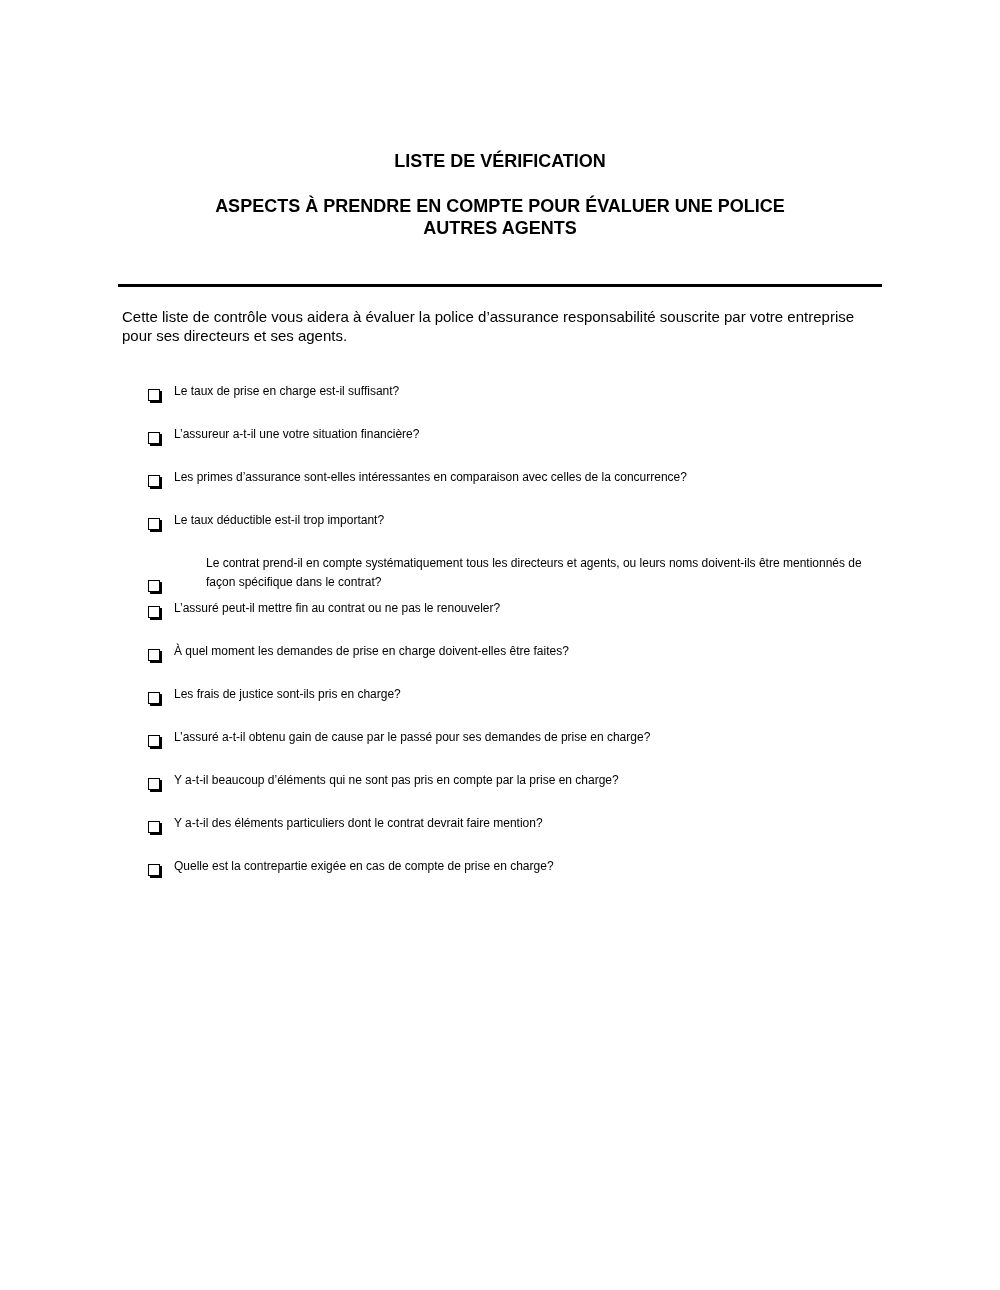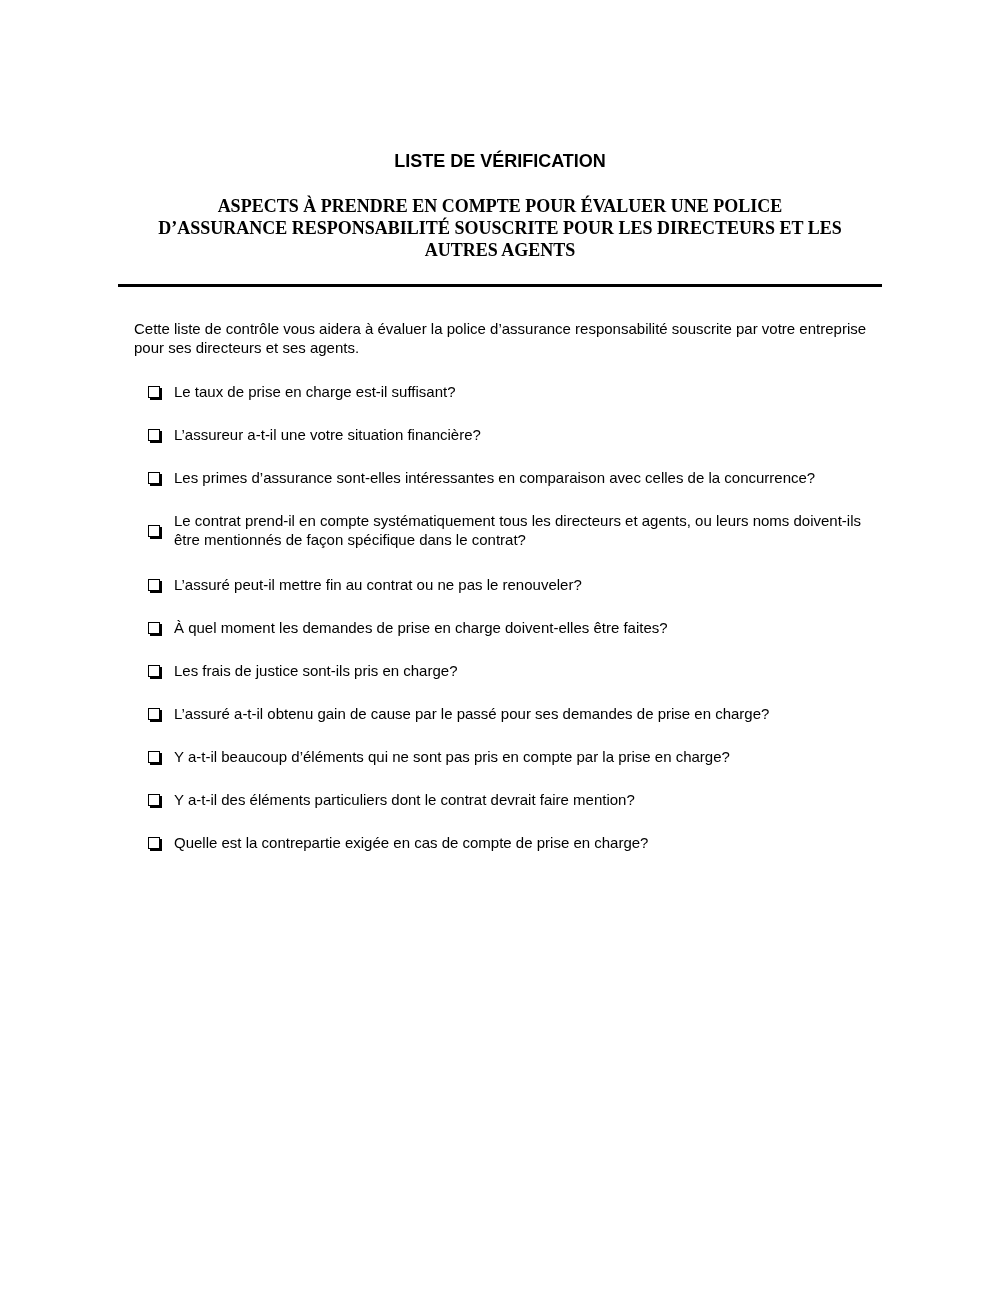--- a/index.html
+++ b/index.html
@@ -32,21 +32,20 @@
     }
     .subtitle {
       position: absolute;
       left: 118px;
       width: 764px;
       top: 195px;
       text-align: center;
       font-weight: bold;
       font-size: 18px;
       line-height: 22px;
-      font-family: Liberation Serif, serif;
     }
     .rule {
       position: absolute;
       left: 118px;
       width: 764px;
       top: 284px;
       height: 3px;
       background: #000000;
     }
     .intro {
@@ -61,27 +60,28 @@
       position: absolute;
       left: 148px;
       top: 382px;
       width: 740px;
       margin: 0;
       padding: 0;
       list-style: none;
     }
     .check-item {
       display: flex;
-      align-items: center;
-      font-size: 15px;
+      align-items: flex-end;
+      font-size: 12px;
       line-height: 19px;
       margin-bottom: 24px;
     }
     .check-item.tall {
-      margin-bottom: 26px;
+      margin-bottom: 7px;
+      gap: 32px;
     }
     .checkbox {
       flex: 0 0 auto;
       width: 12px;
       height: 12px;
       border: 1.5px solid #000;
       box-shadow: 2px 2px 0 0 #000;
       margin-top: 1px;
       margin-right: 14px;
       box-sizing: border-box;
@@ -93,40 +93,43 @@
     }
   </style>
 </head>
 <body>
 
 <div class="page">
   <div class="title">LISTE DE VÉRIFICATION</div>
 
   <div class="subtitle">
     <div>ASPECTS À PRENDRE EN COMPTE POUR ÉVALUER UNE POLICE</div>
-    <div>D’ASSURANCE RESPONSABILITÉ SOUSCRITE POUR LES DIRECTEURS ET LES</div>
     <div>AUTRES AGENTS</div>
   </div>
 
   <div class="rule"></div>
 
-  <p class="intro" style="margin:16px;">Cette liste de contrôle vous aidera à évaluer la police d’assurance responsabilité souscrite par votre entreprise pour ses directeurs et ses agents.</p>
+  <p class="intro" style="margin:4px;">Cette liste de contrôle vous aidera à évaluer la police d’assurance responsabilité souscrite par votre entreprise pour ses directeurs et ses agents.</p>
 
   <ul class="checklist">
     <li class="check-item">
       <span class="checkbox"></span>
       <span class="check-text">Le taux de prise en charge est-il suffisant?</span>
     </li>
     <li class="check-item">
       <span class="checkbox"></span>
       <span class="check-text">L’assureur a-t-il une votre situation financière?</span>
     </li>
     <li class="check-item">
       <span class="checkbox"></span>
       <span class="check-text">Les primes d’assurance sont-elles intéressantes en comparaison avec celles de la concurrence?</span>
+    </li>
+    <li class="check-item">
+      <span class="checkbox"></span>
+      <span class="check-text">Le taux déductible est-il trop important?</span>
     </li>
     <li class="check-item tall">
       <span class="checkbox"></span>
       <span class="check-text">Le contrat prend-il en compte systématiquement tous les directeurs et agents, ou leurs noms doivent-ils être mentionnés de façon spécifique dans le contrat?</span>
     </li>
     <li class="check-item">
       <span class="checkbox"></span>
       <span class="check-text">L’assuré peut-il mettre fin au contrat ou ne pas le renouveler?</span>
     </li>
     <li class="check-item">

